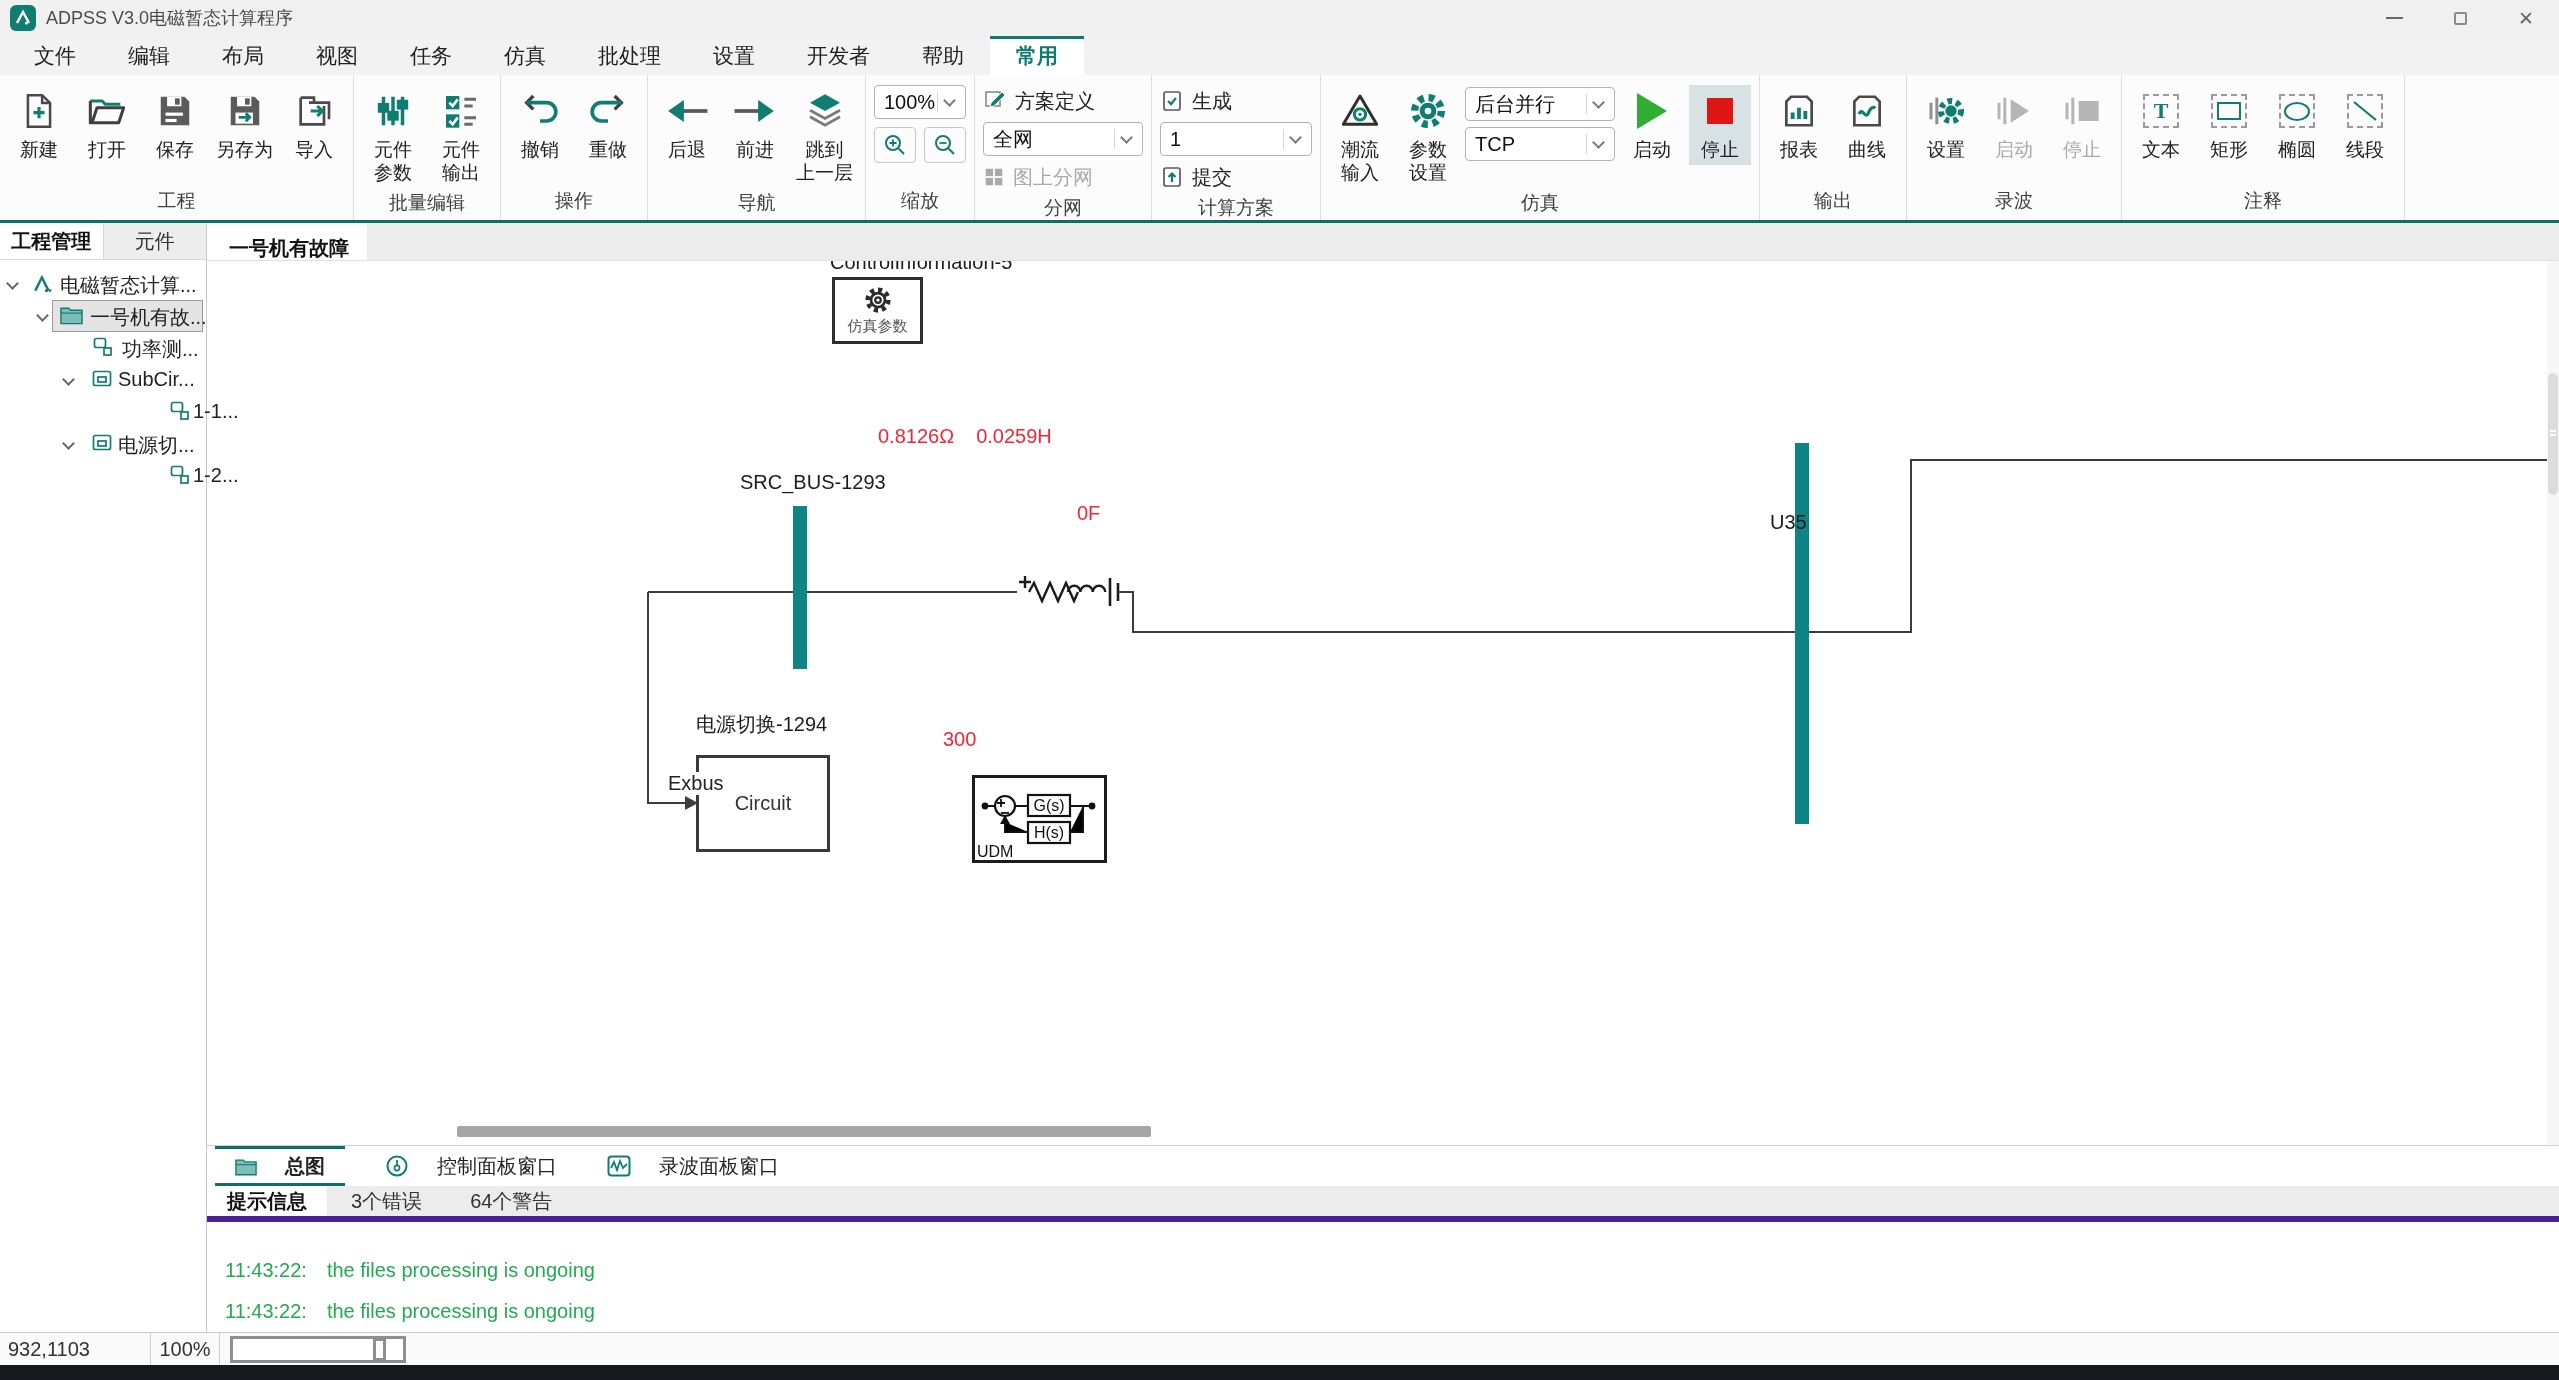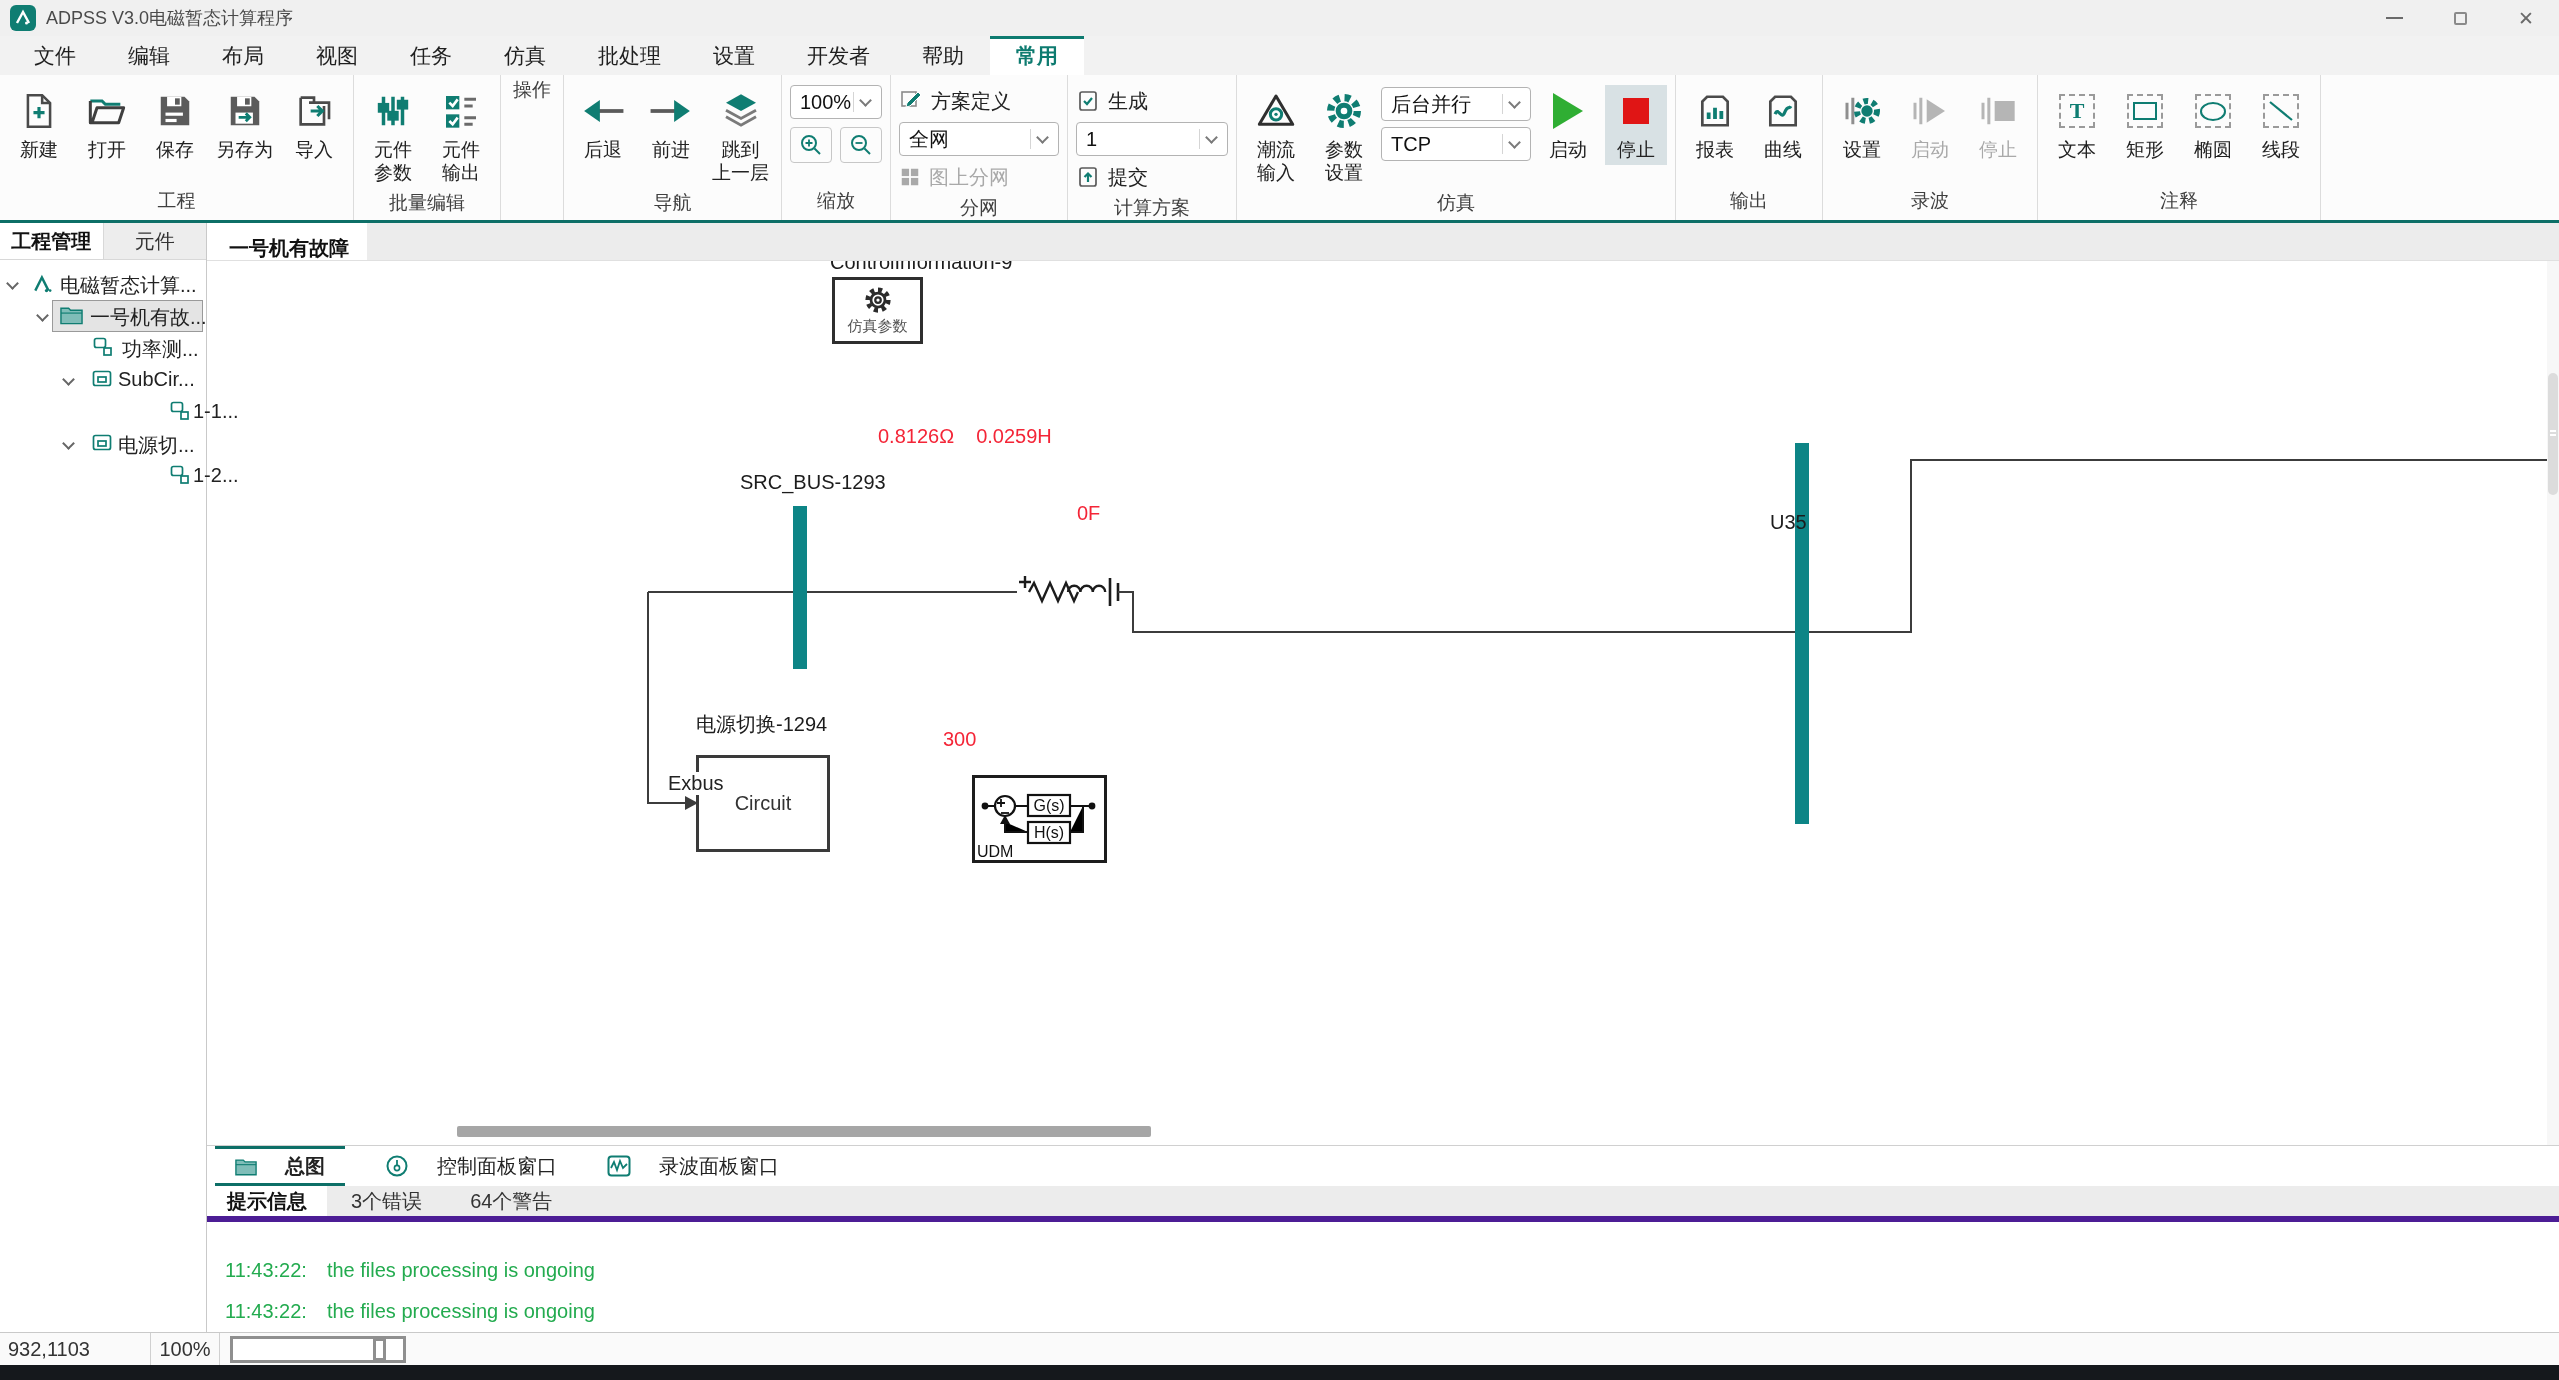--- a/index.html
+++ b/index.html
@@ -219,20 +219,40 @@
           <div class="rlb">
               <div>元件</div>
               <div>输出</div>
             </div>
         </div>
       </div>
       <div class="rglabel">批量编辑</div>
     </div>
 
     <div class="rgroup">
+      <div class="rbody">
+        <div class="rbtn">
+          <div class="ric">
+              <svg width="40" height="40" viewBox="0 0 24 24" fill="none">
+                <path d="M8 3 4 7l4 4" stroke="#3f3f3f" stroke-width="2"></path>
+                <path d="M4 7h12a5.5 5.5 0 0 1 0 11h-4" stroke="#0f7d72" stroke-width="2.2"></path>
+              </svg>
+            </div>
+          <div class="rlb">撤销</div>
+        </div>
+        <div class="rbtn">
+          <div class="ric">
+              <svg width="40" height="40" viewBox="0 0 24 24" fill="none">
+                <path d="M16 3l4 4-4 4" stroke="#3f3f3f" stroke-width="2"></path>
+                <path d="M20 7H8a5.5 5.5 0 0 0 0 11h4" stroke="#0f7d72" stroke-width="2.2"></path>
+              </svg>
+            </div>
+          <div class="rlb">重做</div>
+        </div>
+      </div>
       <div class="rglabel">操作</div>
     </div>
 
     <div class="rgroup">
       <div class="rbody">
         <div class="rbtn">
           <div class="ric">
               <svg width="44" height="40" viewBox="0 0 28 24">
                 <path d="M27 12H10" stroke="#5a5a5a" stroke-width="2.4"></path>
                 <path d="M12 5 2 12l10 7z" fill="#0f7d72"></path>
@@ -605,21 +625,21 @@
           <path d="M812 321 h12 M818 315 v12" stroke="#1c1c1c" stroke-width="2.4"></path>
           <path d="M822 331 l5 -9 8 18 8 -18 8 18 8 -18 8 18 4 -9" stroke="#1c1c1c" stroke-width="2.4" fill="none"></path>
           <path d="M861 331 a6.2 6.2 0 0 1 12.4 0 a6.2 6.2 0 0 1 12.4 0 a6.2 6.2 0 0 1 12.4 0" stroke="#1c1c1c" stroke-width="2.4" fill="none"></path>
           <path d="M903 317 v28 M911 322 v18" stroke="#1c1c1c" stroke-width="2.6"></path>
           <path d="M911 331 h15 V371 H1704 V199 H2341" stroke="#3c3c3c" stroke-width="2" fill="none"></path>
 
           <rect x="586" y="245" width="14" height="163" fill="#0d8586"></rect>
           <rect x="1588" y="182" width="14" height="381" fill="#0d8586"></rect>
         </svg>
 
-        <div class="cv-label" style="left:623px;top:-10px;">ControlInformation-9</div>
+        <div class="cv-label" style="left:623px;top:-10px;">ControlInformation-5</div>
         <div class="parambox">
           <svg width="30" height="30" viewBox="0 0 24 24" fill="none">
               <circle cx="12" cy="12" r="8.2" stroke="#2b2b2b" stroke-width="3.8" stroke-dasharray="3.3 3.1"></circle>
               <circle cx="12" cy="12" r="5.6" stroke="#2b2b2b" stroke-width="2.2"></circle>
               <circle cx="12" cy="12" r="2.2" stroke="#2b2b2b" stroke-width="1.8"></circle>
             </svg>
           <div class="pglabel">仿真参数</div>
         </div>
 
         <div class="cv-label red" style="left:671px;top:164px;">

